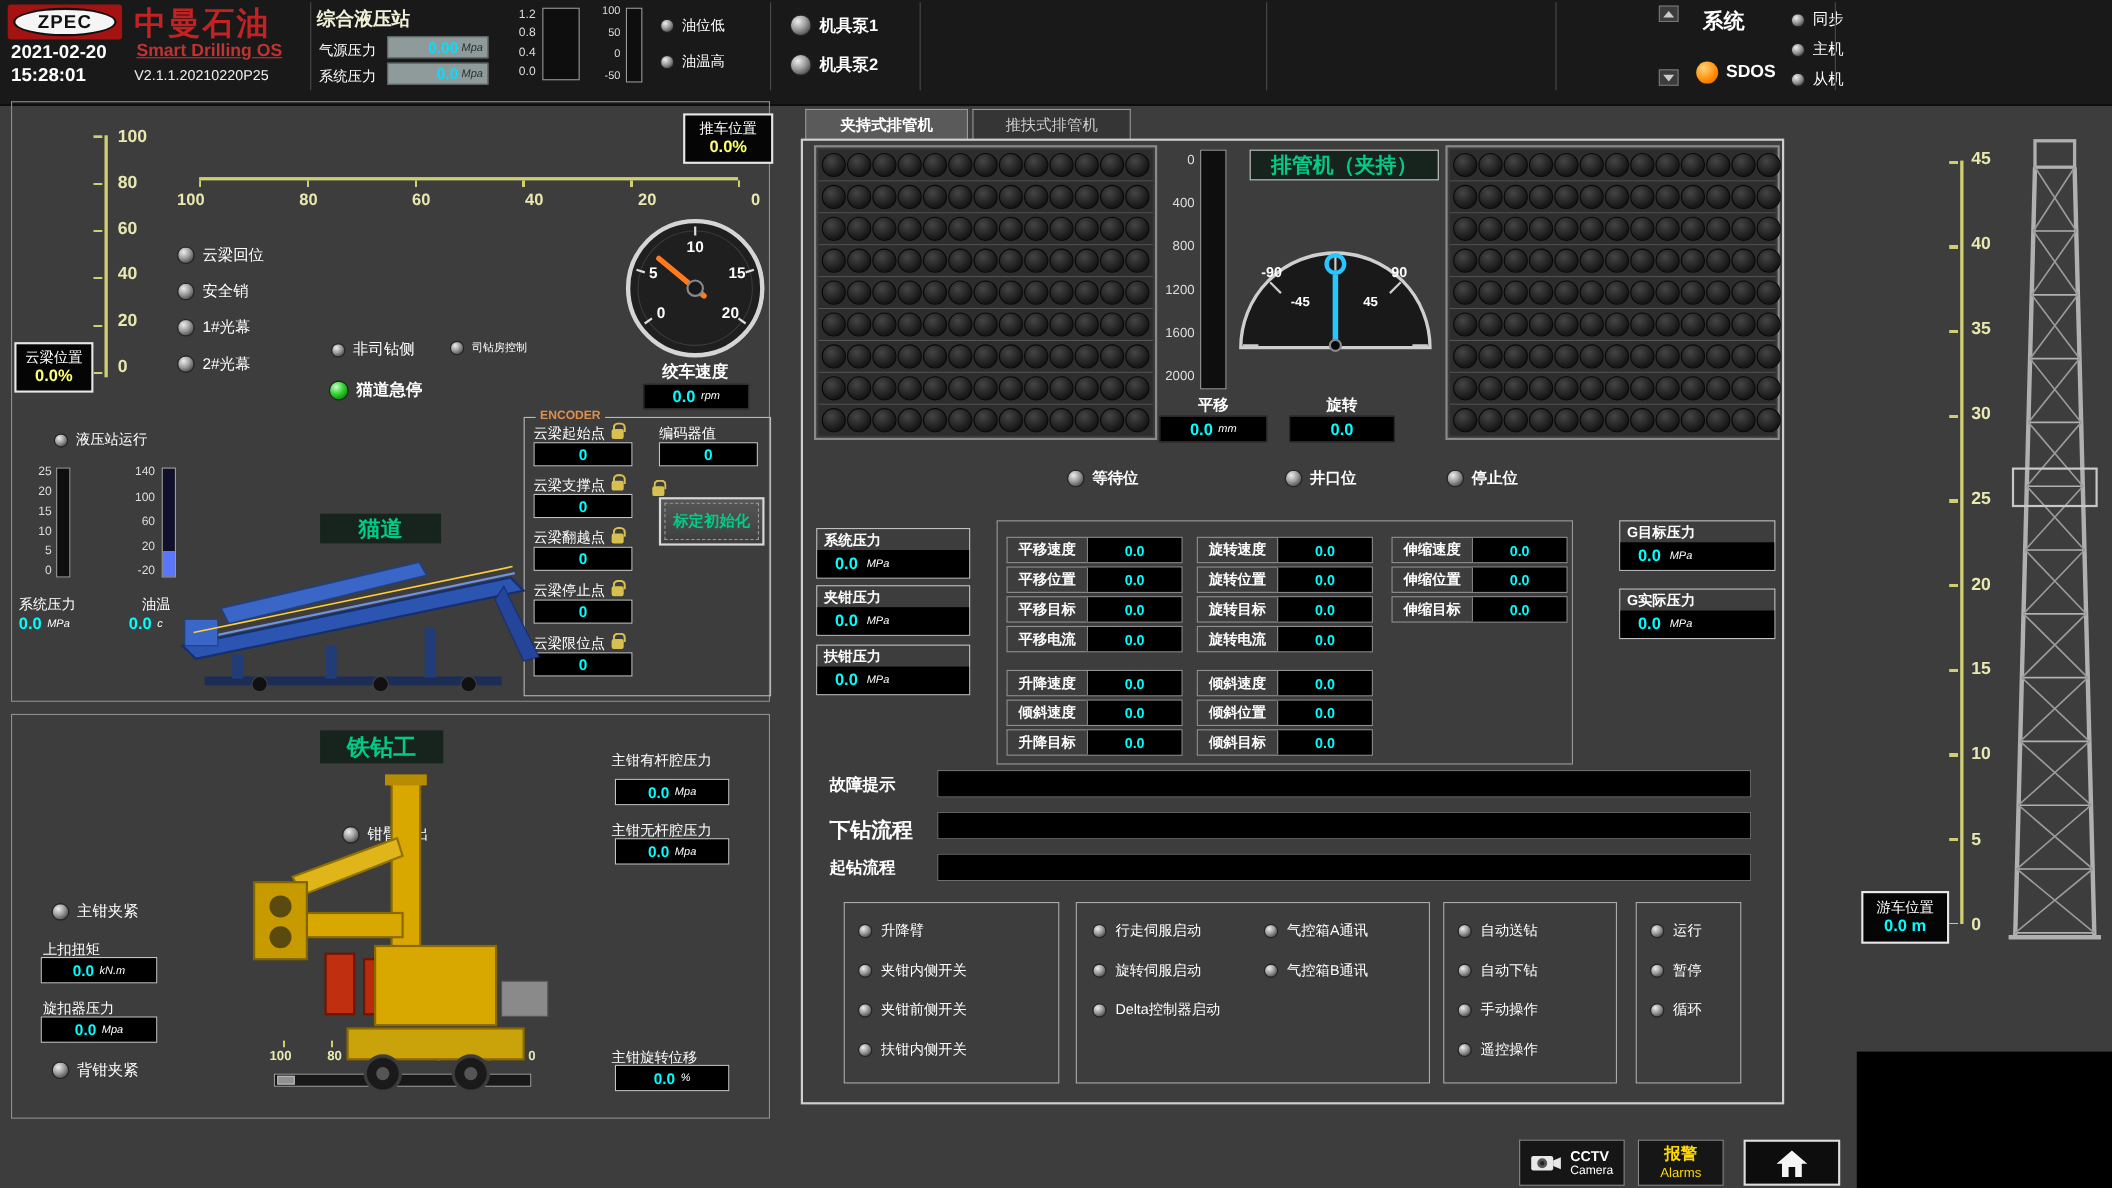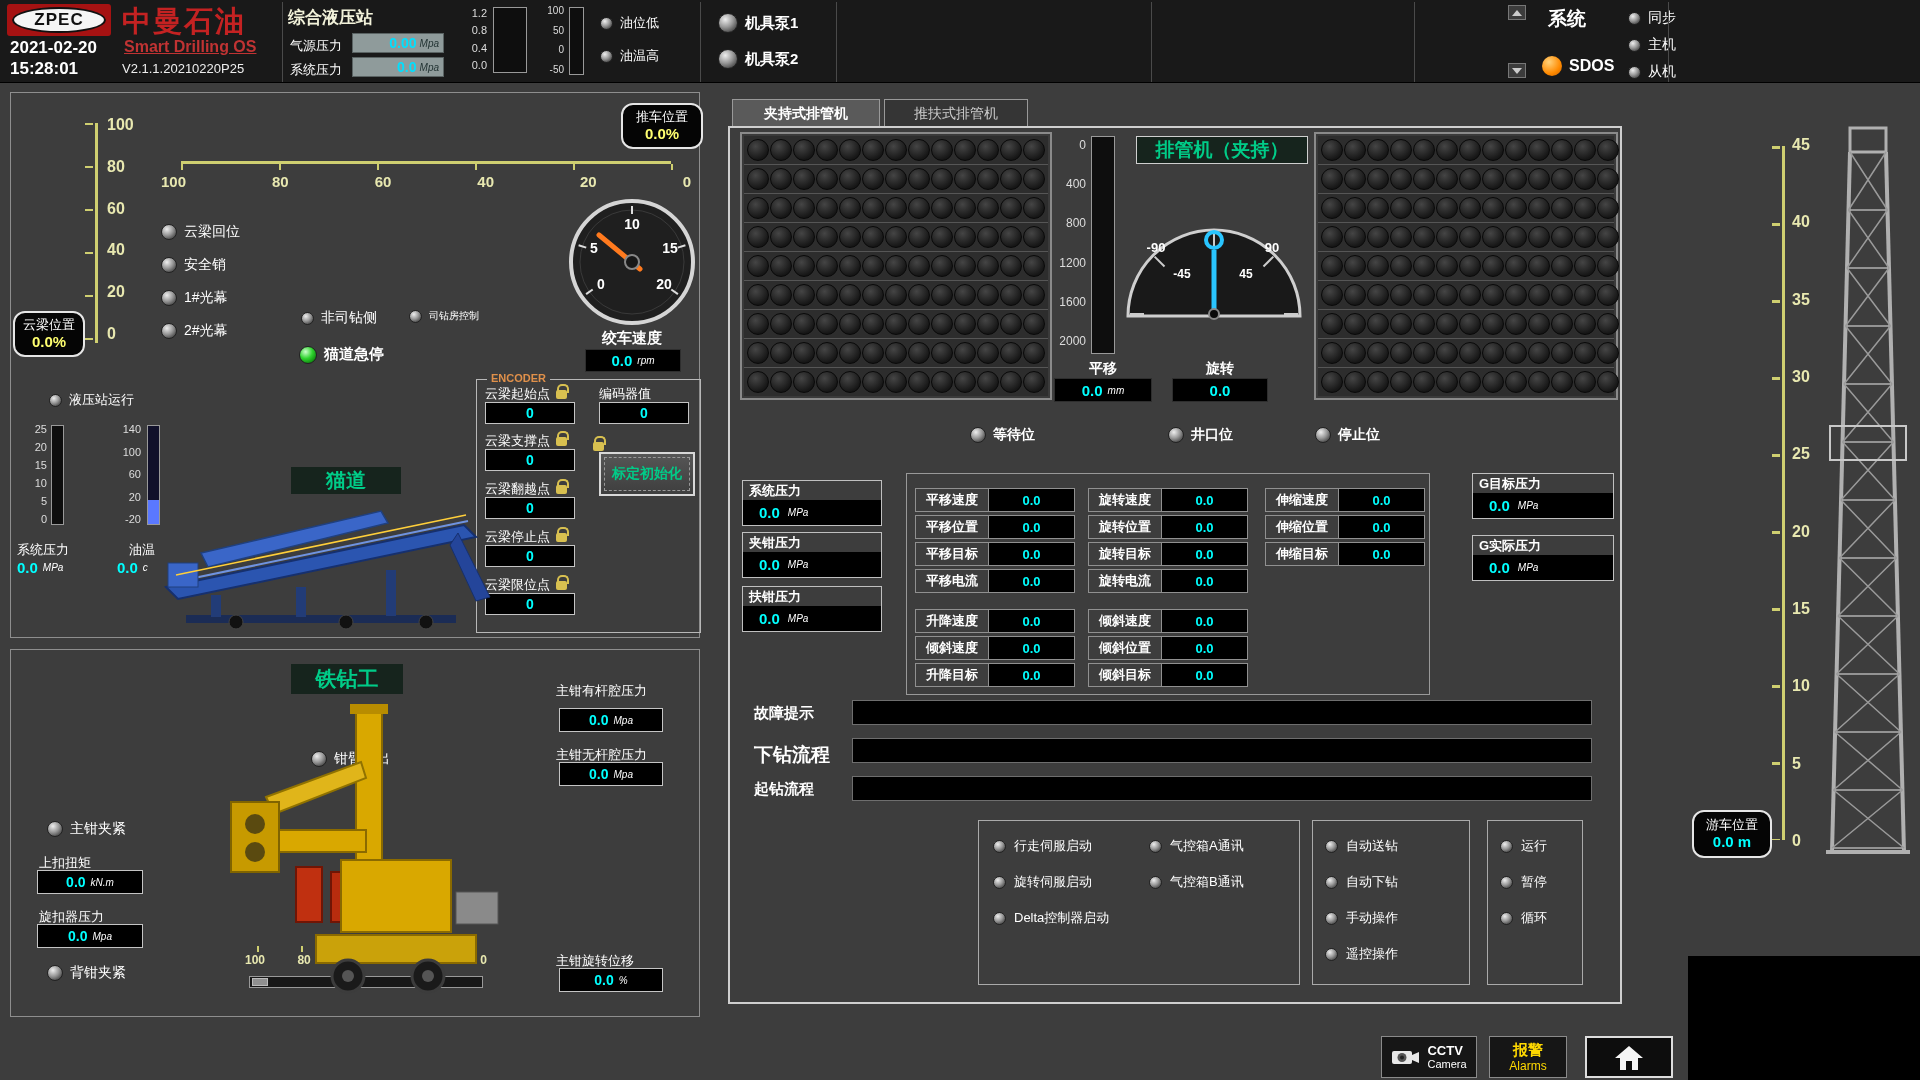--- a/index.html
+++ b/index.html
@@ -1,20 +1,20 @@
 <!DOCTYPE html>
 <html><head>
 <meta charset="utf-8">
 <style>
 *{margin:0;padding:0;box-sizing:border-box}
 html,body{background:#222}
 #root{position:relative;width:1920px;height:1080px;background:#3d3d3d;font-family:"Liberation Sans",sans-serif;overflow:hidden}
 .abs{position:absolute}
 
-#header{position:absolute;left:0;top:0;width:1920px;height:83px;background:#191919;border-bottom:1px solid #000}
+#header{position:absolute;left:0;top:0;width:1920px;height:96px;background:#191919;border-bottom:1px solid #000}
 .hdiv{position:absolute;top:2px;width:1px;height:80px;background:#4a4a4a}
 .logo{position:absolute;left:7px;top:4px;width:104px;height:32px;background:#a51212;border-radius:3px;display:flex;align-items:center;justify-content:center}
 .logo-oval{width:94px;height:26px;background:#f5f5f5;border:2px solid #111;border-radius:50%;display:flex;align-items:center;justify-content:center;font-weight:bold;font-size:17px;color:#111;letter-spacing:1px}
 .dt{position:absolute;color:#fff;font-weight:bold;font-size:17px;white-space:nowrap}
 .company{position:absolute;left:122px;top:2px;font-size:29px;font-weight:bold;color:#c42222;letter-spacing:2px;white-space:nowrap}
 .osname{position:absolute;left:124px;top:38px;font-size:16px;color:#c03333;text-decoration:underline;font-weight:bold;white-space:nowrap}
 .version{position:absolute;left:122px;top:61px;font-size:13px;color:#eee;white-space:nowrap}
 .htitle{position:absolute;color:#f2f2da;font-weight:bold;font-size:17px;white-space:nowrap}
 .hlabel{position:absolute;color:#fff;font-size:13px;white-space:nowrap}
 .hvalbox{position:absolute;width:92px;height:20px;background:#8f9b9b;border:1px solid #5a6363;display:flex;align-items:center;justify-content:flex-end;gap:3px;padding-right:4px}
@@ -29,21 +29,21 @@
 .radio.sm{width:13px;height:13px}
 .radio.lg{width:20px;height:20px}
 .radio.green{background:radial-gradient(circle at 35% 30%,#ccffcc,#2ed32e 45%,#0b7a0b 85%)}
 .sdos{width:20px;height:20px;border-radius:50%;background:radial-gradient(circle at 35% 30%,#ffd27a,#ff8a00 60%,#c65f00);flex:none}
 .arrowbtn{position:absolute;width:18px;height:15px;background:#3c3c3c;border:1px solid #777;display:flex;align-items:center;justify-content:center}
 .arrowbtn::before{content:"";border-left:5px solid transparent;border-right:5px solid transparent;border-bottom:6px solid #ccc}
 .arrowbtn.down::before{border-bottom:none;border-top:6px solid #ccc}
 
 .panel{position:absolute;border:1px solid #8e8e8e}
 .ttl{position:absolute;display:flex;align-items:center;justify-content:center;background:#16241d;color:#00cc88;font-weight:bold}
-.callout{position:absolute;background:#050505;border:2px solid #e6e6e6;border-radius:12px;display:flex;flex-direction:column;align-items:center;justify-content:center;line-height:1.25}
+.callout{position:absolute;background:#050505;border:2px solid #e6e6e6;border-radius:0;display:flex;flex-direction:column;align-items:center;justify-content:center;line-height:1.25}
 .callout .cl{color:#fff;font-size:13px;white-space:nowrap}
 .callout .cv{font-weight:bold;font-size:15px;white-space:nowrap}
 .yellow{color:#ffff70}
 .cyan{color:#00ffff}
 .lbl{position:absolute;color:#fff;font-size:13px;white-space:nowrap}
 .lbl.b{font-weight:bold}
 .gbox{position:absolute;border:1px solid #aaa}
 .gitem{position:absolute;display:flex;align-items:center;gap:8px;color:#fff;font-size:13px;white-space:nowrap}
 .valbox{position:absolute;background:#000;border:1px solid #c4c4c4;display:flex;align-items:center;justify-content:center;gap:5px}
 .valbox .v{color:#00ffff;font-weight:bold;font-size:14px}
@@ -866,20 +866,38 @@
         </div>
     </div>
 
     <div class="lbl b" style="left:24px;top:576px;font-size:15px">故障提示</div>
     <div class="blackbar" style="left:122px;top:572px;width:740px;height:25px"></div>
     <div class="lbl b" style="left:24px;top:614px;font-size:19px">下钻流程</div>
     <div class="blackbar" style="left:122px;top:610px;width:740px;height:25px"></div>
     <div class="lbl b" style="left:24px;top:652px;font-size:15px">起钻流程</div>
     <div class="blackbar" style="left:122px;top:648px;width:740px;height:25px"></div>
 
+    <div class="gbox" style="left:37px;top:692px;width:196px;height:165px">
+      <div class="gitem" style="left:12px;top:16px">
+          <span class="radio sm"></span>
+          <span>升降臂</span>
+        </div>
+      <div class="gitem" style="left:12px;top:52px">
+          <span class="radio sm"></span>
+          <span>夹钳内侧开关</span>
+        </div>
+      <div class="gitem" style="left:12px;top:88px">
+          <span class="radio sm"></span>
+          <span>夹钳前侧开关</span>
+        </div>
+      <div class="gitem" style="left:12px;top:124px">
+          <span class="radio sm"></span>
+          <span>扶钳内侧开关</span>
+        </div>
+    </div>
     <div class="gbox" style="left:248px;top:692px;width:322px;height:165px">
       <div class="gitem" style="left:14px;top:16px">
           <span class="radio sm"></span>
           <span>行走伺服启动</span>
         </div>
       <div class="gitem" style="left:14px;top:52px">
           <span class="radio sm"></span>
           <span>旋转伺服启动</span>
         </div>
       <div class="gitem" style="left:14px;top:88px">

